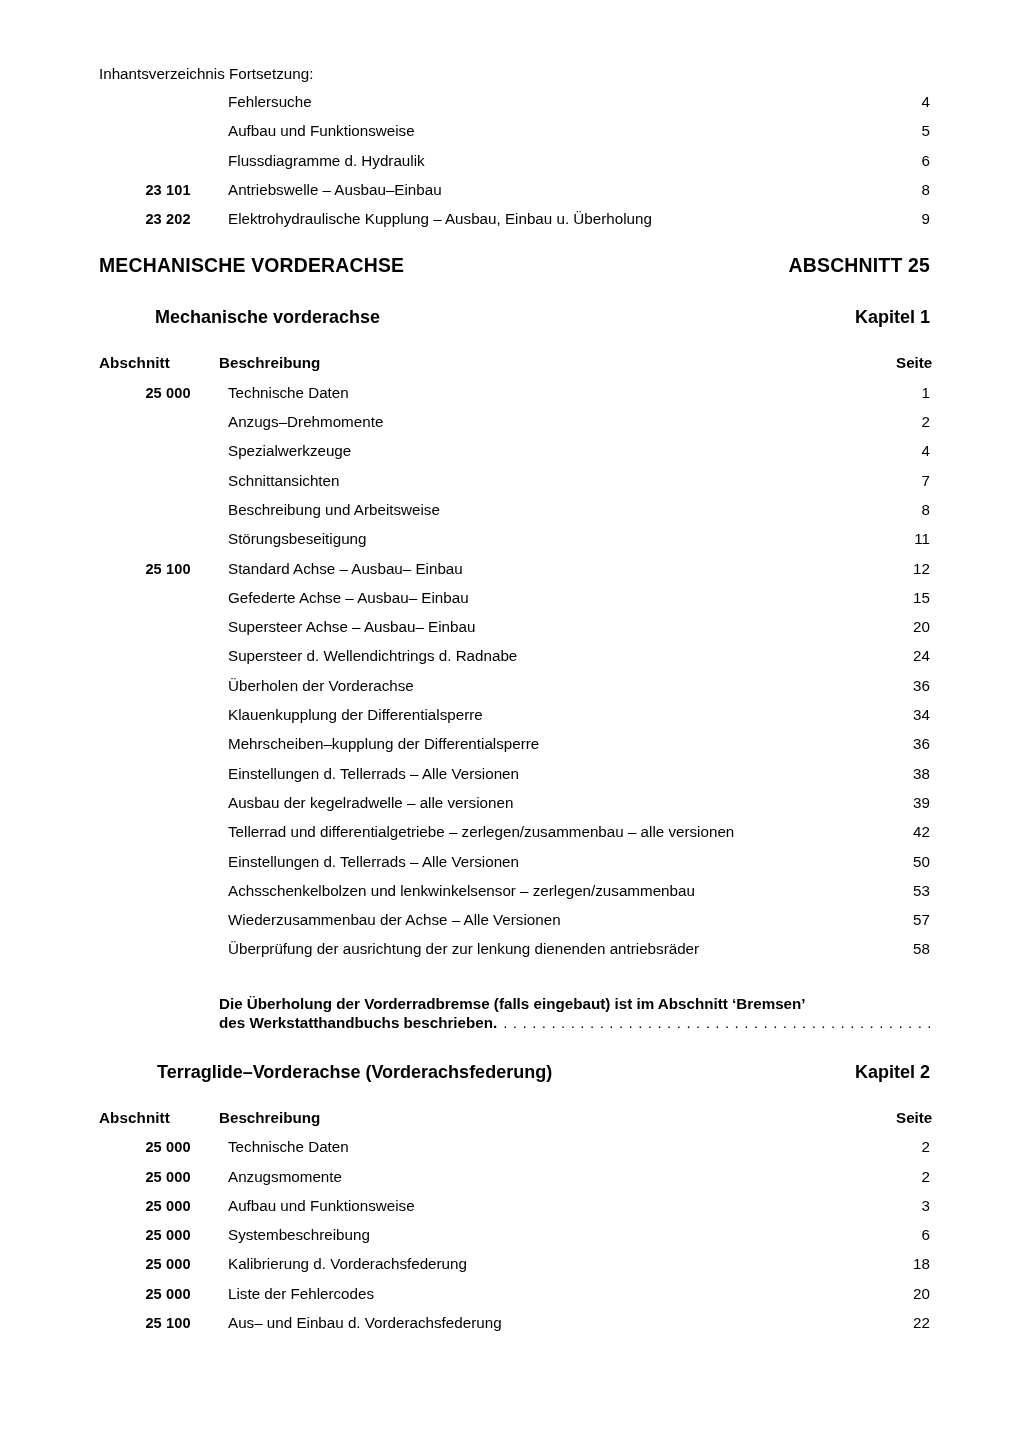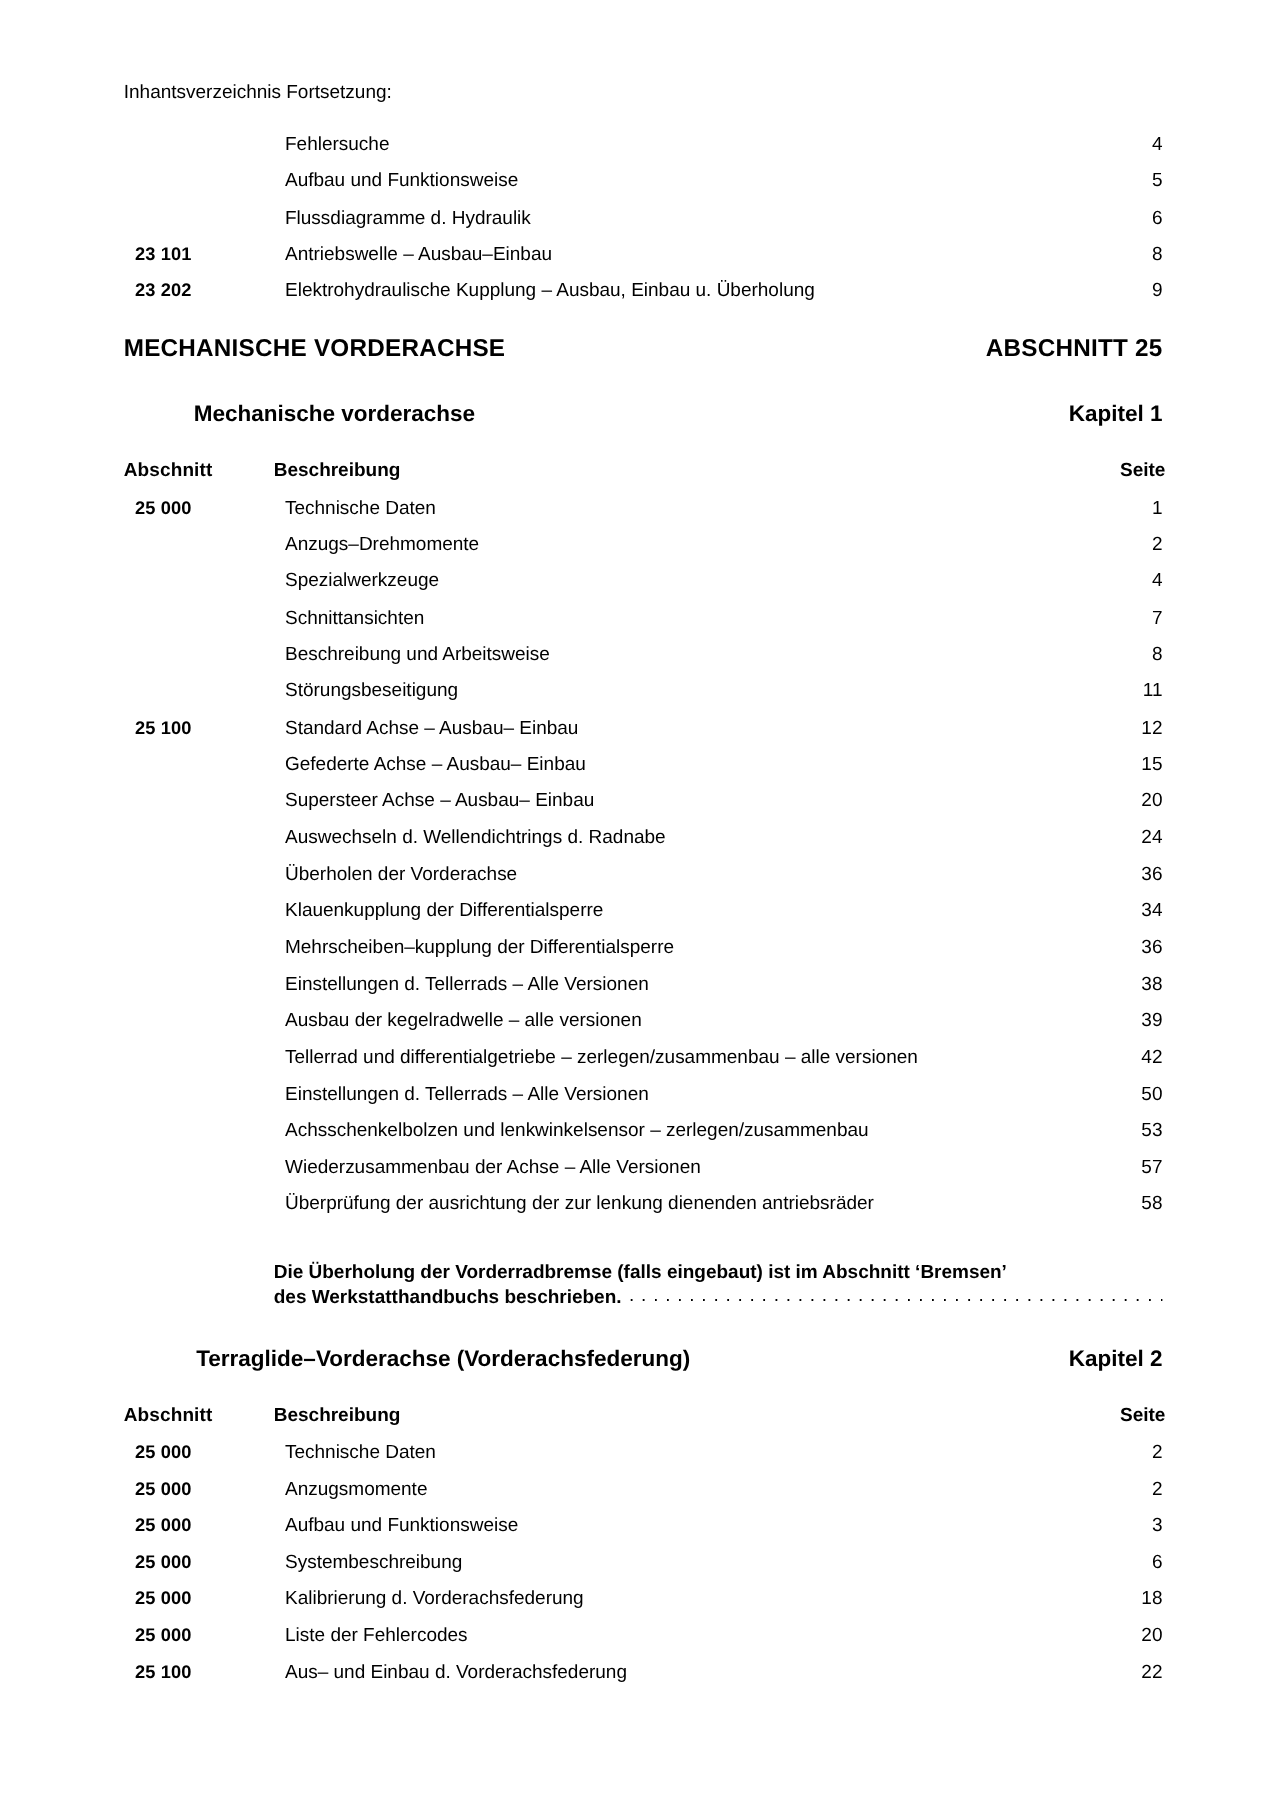--- a/index.html
+++ b/index.html
@@ -34,21 +34,21 @@
   }
   .col-section {
     width: 120px;
     flex: 0 0 120px;
     font-weight: bold;
     font-size: 14.6px;
     text-align: left;
     letter-spacing: 0.1px;
   }
   .col-section.num {
-    text-align: left;
+    text-align: center;
     padding-left: 9px;
   }
   .col-desc {
     flex: 0 1 auto;
     padding-right: 6px;
   }
   .leader {
     flex: 1 1 auto;
     position: relative;
     overflow: hidden;
@@ -72,21 +72,21 @@
   }
 
   
   .intro-title {
     font-size: 15.2px;
     line-height: 20px;
     margin-top: 64px;
     margin-bottom: 0;
   }
   .intro-list {
-    margin-top: 17px;
+    margin-top: 3px;
   }
 
   
   .section-header {
     display: flex;
     justify-content: space-between;
     align-items: baseline;
     font-weight: bold;
     font-size: 19.4px;
     letter-spacing: 0.2px;
@@ -252,21 +252,21 @@
         <span class="col-page">15</span>
       </div>
       <div class="toc-row">
         <span class="col-section num"></span>
         <span class="col-desc">Supersteer Achse – Ausbau– Einbau</span>
         <span class="leader"></span>
         <span class="col-page">20</span>
       </div>
       <div class="toc-row">
         <span class="col-section num"></span>
-        <span class="col-desc">Auswechseln d. Wellendichtrings d. Radnabe</span>
+        <span class="col-desc">Supersteer d. Wellendichtrings d. Radnabe</span>
         <span class="leader"></span>
         <span class="col-page">24</span>
       </div>
       <div class="toc-row">
         <span class="col-section num"></span>
         <span class="col-desc">Überholen der Vorderachse</span>
         <span class="leader"></span>
         <span class="col-page">36</span>
       </div>
       <div class="toc-row">

